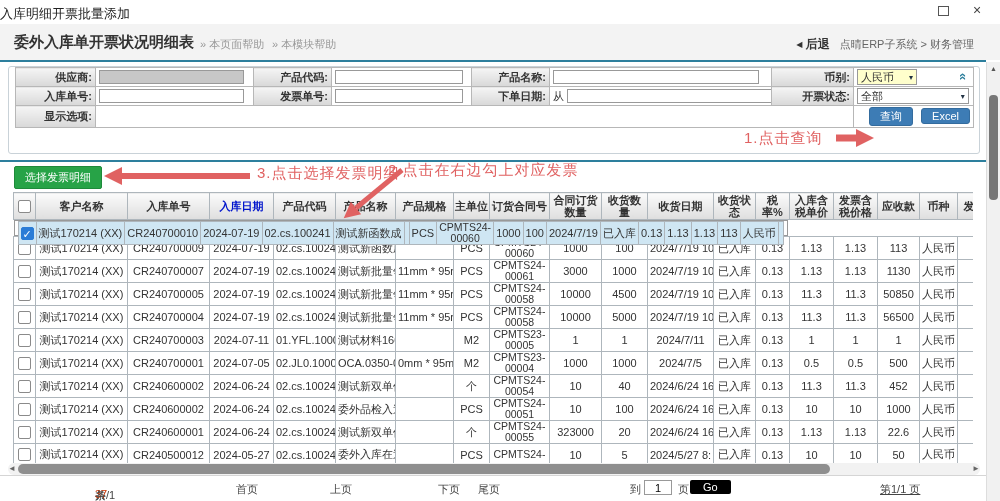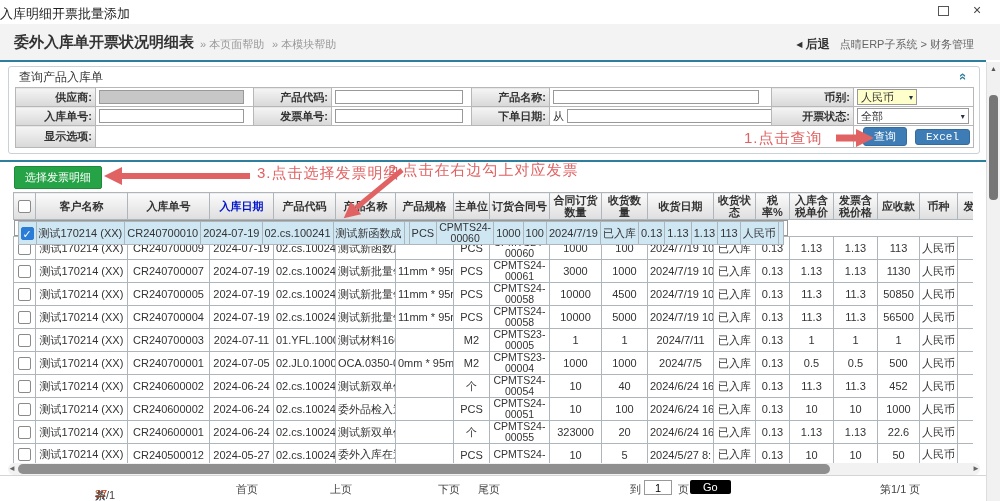--- a/index.html
+++ b/index.html
@@ -38,21 +38,21 @@
     font-family:"Liberation Sans",sans-serif; }
   input.gray { background:#c7c7c7; }
   input.dt { width:58px; }
   .sel { display:inline-block; border:1px solid #999; background:#fff; height:16px; line-height:14px;
     padding:0 3px; cursor:pointer; position:relative; }
   .sel .arr { float:right; font-size:8px; color:#234; margin-left:6px; line-height:15px; }
   .sel-currency { background:#ffffcc; width:60px; }
   .sel-status { width:99%; }
   td.btncell { text-align:right; padding-right:12px; }
   .blue-btn { display:inline-block; background:#3d7cb5; color:#fff; font-size:11px; border:1px solid #346c9e;
-    border-radius:3px; padding:1px 10px; margin-left:5px; cursor:pointer; font-family:Liberation Mono, monospace; }
+    border-radius:3px; padding:1px 10px; margin-left:5px; cursor:pointer; font-family:Liberation Sans, sans-serif; }
 
   
   .green-btn { position:absolute; top:166px; left:14px; background:#27a347; color:#fff; font-size:11px;
     border:1px solid #1e8a3a; border-radius:2px; padding:3px 10px; cursor:pointer; }
 
   
   .gridwrap { position:absolute; top:192px; left:13px; width:960px; height:271px; overflow:hidden; }
   table.grid { border-collapse:collapse; table-layout:fixed; width:958px; font-size:11px; }
   .grid th, .grid td { border:1px solid #aeb6bc; overflow:hidden; text-align:center; }
   .grid th { background:linear-gradient(#fbfbfb,#dedede); font-weight:bold; color:#333;
@@ -83,21 +83,21 @@
   .pager span, .pager a { position:absolute; top:6px; }
   .p-total { left:95px; } .p-total .red { color:#cc3300; }
   .p-first { left:236px; cursor:pointer; } .p-prev { left:330px; cursor:pointer; }
   .p-next { left:438px; cursor:pointer; } .p-last { left:478px; cursor:pointer;text-align:center; }
   .p-goto { left:630px; }
   .p-input { position:absolute; left:644px; top:4px; width:28px; height:15px; border:1px solid #999;
     text-align:center; font-size:11px; }
   .p-page { left:678px; }
   .p-go { position:absolute; left:690px; top:4px; background:#000000; color:#fff; border:none;
     border-radius:2px; font-size:11px; padding:1px 13px; cursor:pointer; font-family:"Liberation Sans",sans-serif; }
-  .p-info { left:880px; }
+  .p-info { left:880px;text-decoration:underline; }
 
   
   .overlay { position:absolute; inset:0; pointer-events:none; z-index:50; }
   .ann { position:absolute; color:#e06262; font-size:15px; letter-spacing:1px; }
   .overlay svg { position:absolute; inset:0; }
 </style>
 </head>
 <body>
 
 <div class="titlebar">
@@ -110,21 +110,20 @@
   <span class="page-title">委外入库单开票状况明细表</span>
   <a class="help-link help-page">» 本页面帮助</a>
   <a class="help-link help-module">» 本模块帮助</a>
   <span class="head-right">
     <span class="back"><span class="bicon">◀</span> <span>后退</span></span><span>点晴ERP子系统 &gt; 财务管理</span>
   </span>
 </div>
 <div class="tealline t1"></div>
 
 <div class="qpanel">
-  <div class="qhead">查询产品入库单</div>
   <span class="collapse-ic">«</span>
   <table class="qform">
     <colgroup>
         <col style="width:80px">
         <col style="width:158px">
         <col style="width:78px">
         <col style="width:140px">
       <col style="width:78px">
         <col style="width:222px">
         <col style="width:82px">

